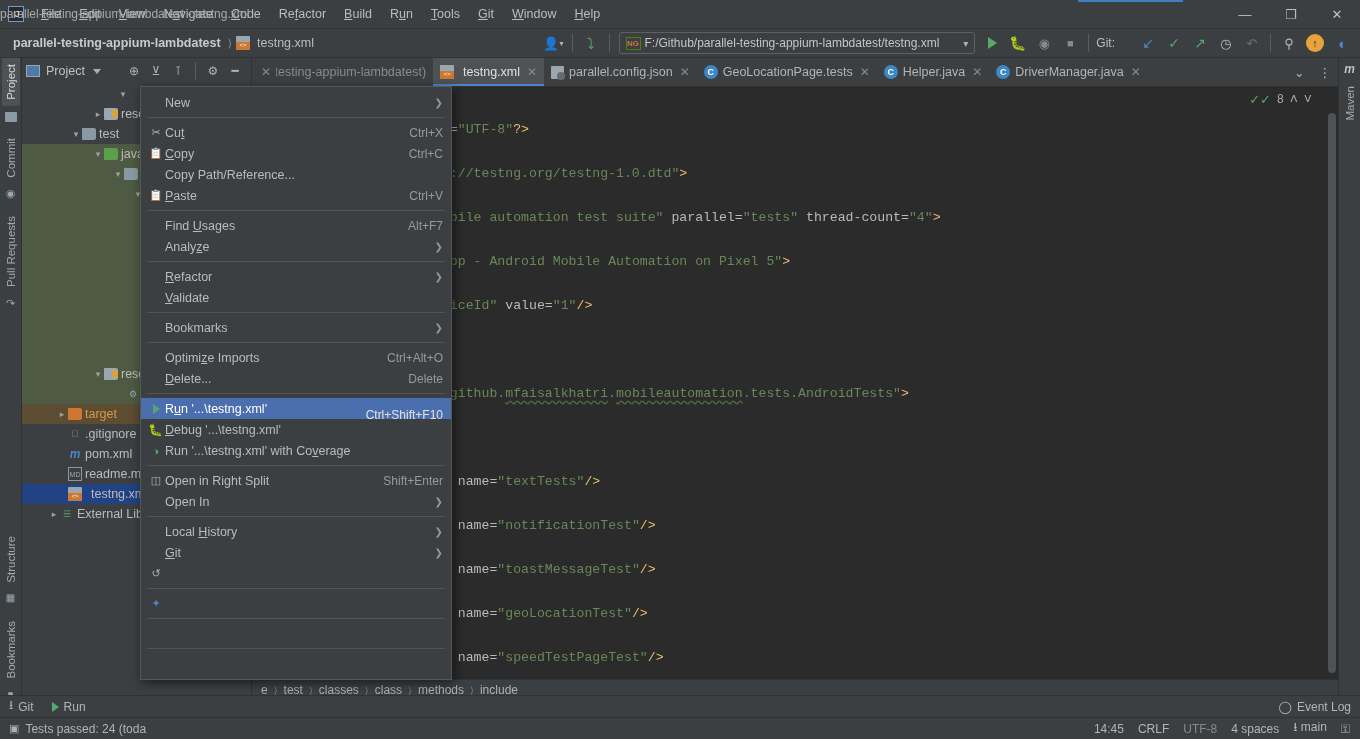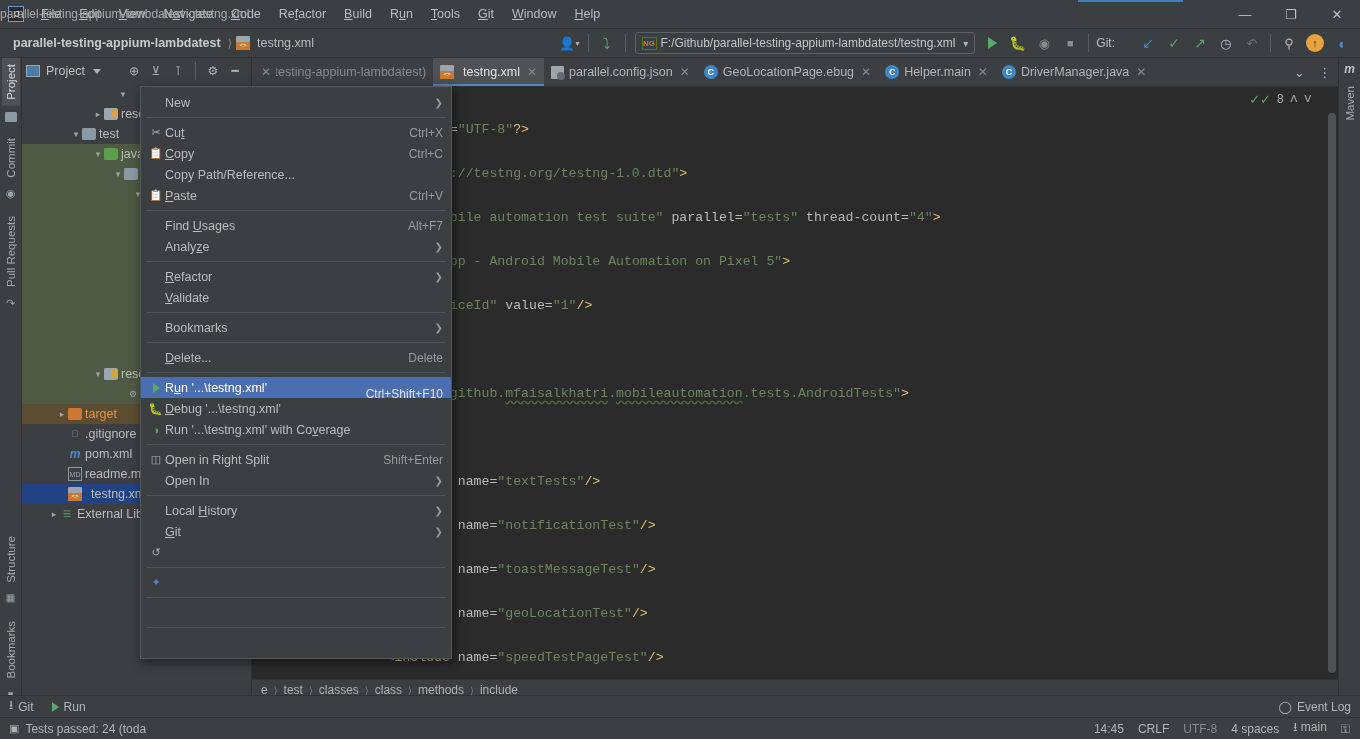--- a/index.html
+++ b/index.html
@@ -65,21 +65,21 @@
   .tb-btn {
     width: 26px; height: 24px; display: flex; align-items: center; justify-content: center;
     color: #b4b4b4; font-size: 13px;
   }
   .tb-sep { width: 1px; height: 18px; background: #5a5d5e; margin: 0 5px; }
   .runconfig {
     display: flex; align-items: center; height: 22px; padding: 0 6px;
     border: 1px solid #5e6060; border-radius: 3px; background: #3c3f41;
     margin: 0 4px;
   }
-  .runconfig .rcname { font-size: 12px; color: #c5c5c5; margin: 0 8px 0 4px; white-space: nowrap;}
+  .runconfig .rcname { font-size: 12px; color: #c5c5c5; margin: 0 24px 0 4px; white-space: nowrap;}
   .ng-ico {
     width: 15px; height: 13px; border: 1px solid #4d7c0f; color: #cc7832;
     font-size: 8px; line-height: 11px; text-align: center; font-weight: bold;
   }
   .tri-green { width:0;height:0;border-left:9px solid #59a869;border-top:6px solid transparent;border-bottom:6px solid transparent; }
   .tri-green-sm { width:0;height:0;border-left:7px solid #59a869;border-top:5px solid transparent;border-bottom:5px solid transparent; }
   .gitlabel { font-size: 12px; color: #bcbcbc; margin: 0 20px 0 2px; }
   .updbtn {
     width: 18px; height: 18px; border-radius: 50%; background: #e8a33d;
     display: flex; align-items: center; justify-content: center; color: #2b2b2b; font-size: 11px;
@@ -406,26 +406,26 @@
         <span>testng.xml</span>
         <span class="x">✕</span>
       </div>
       <div class="etab">
         <span class="jsonico"></span>
         <span>parallel.config.json</span>
         <span class="x">✕</span>
       </div>
       <div class="etab">
         <span class="javaico">C</span>
-        <span>GeoLocationPage.ebug</span>
+        <span>GeoLocationPage.tests</span>
         <span class="x">✕</span>
       </div>
       <div class="etab">
         <span class="javaico">C</span>
-        <span>Helper.main</span>
+        <span>Helper.java</span>
         <span class="x">✕</span>
       </div>
       <div class="etab">
         <span class="javaico">C</span>
         <span>DriverManager.java</span>
         <span class="x">✕</span>
       </div>
       <div class="etab" style="margin-left:auto">
           <span>⌄</span>
         </div>
@@ -581,20 +581,25 @@
 
     <div class="ctxitem">
       <span class="ctxico"></span>
       <span class="ctxlabel">Bookmarks</span>
       <span class="ctxarrow">❯</span>
     </div>
     <div class="ctxsep"></div>
 
     <div class="ctxitem">
       <span class="ctxico"></span>
+      <span class="ctxlabel">Optimi<u>z</u>e Imports</span>
+      <span class="ctxacc">Ctrl+Alt+O</span>
+    </div>
+    <div class="ctxitem">
+      <span class="ctxico"></span>
       <span class="ctxlabel"><u>D</u>elete...</span>
       <span class="ctxacc">Delete</span>
     </div>
     <div class="ctxsep"></div>
 
     <div class="ctxitem hi">
       <span class="ctxico">
           <span class="tri-green-sm"></span>
         </span>
       <span class="ctxlabel">R<u>u</u>n '...\testng.xml'</span>

